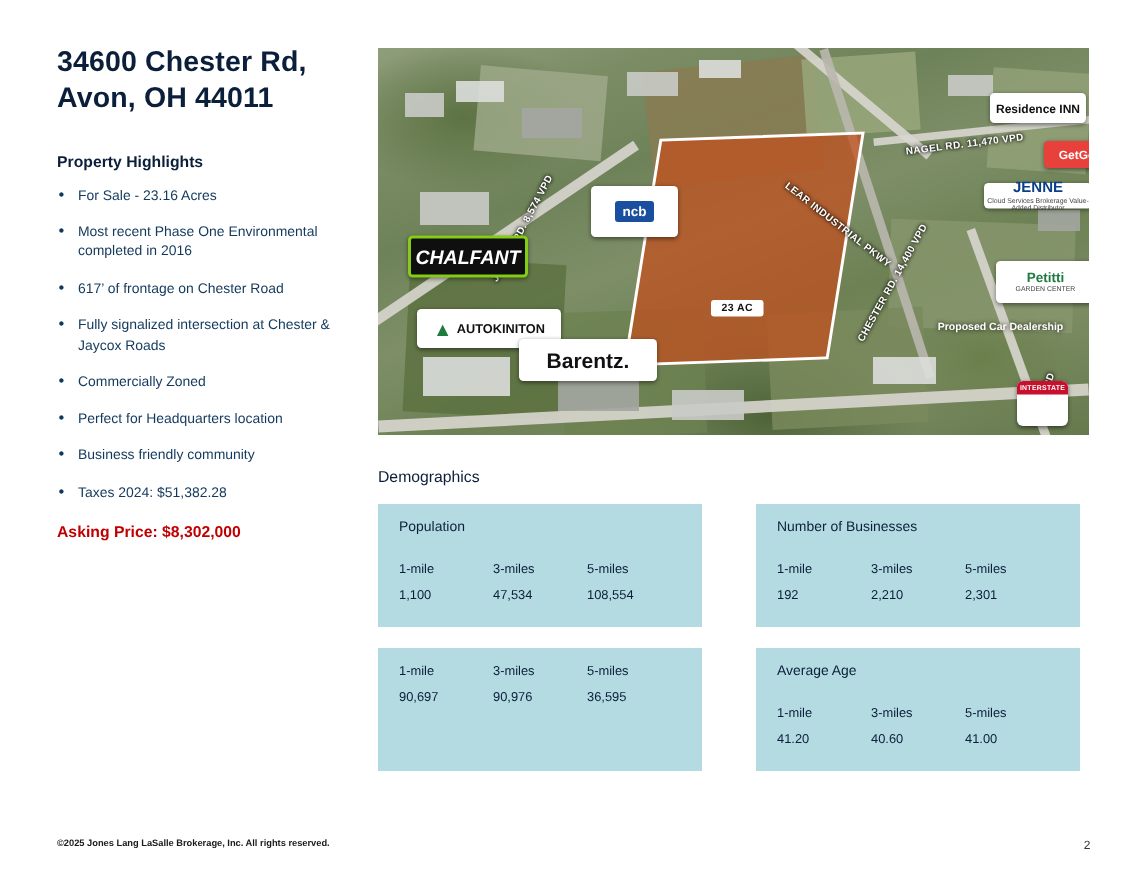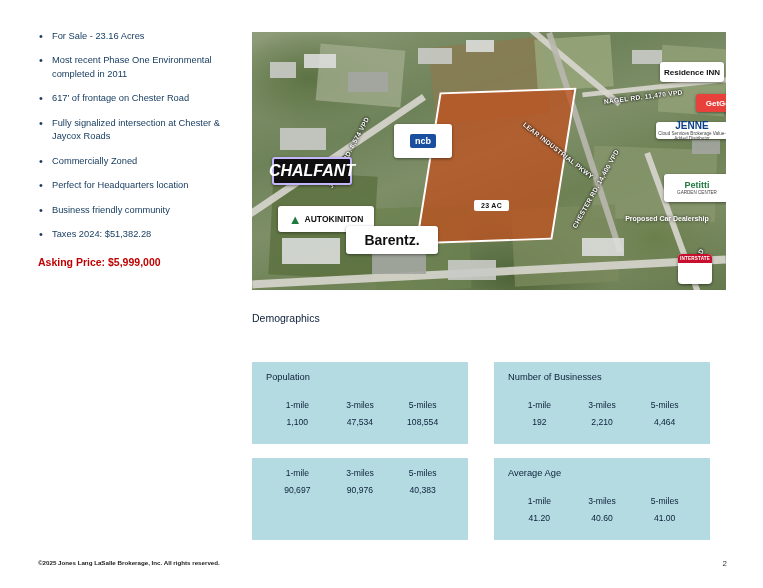--- a/index.html
+++ b/index.html
@@ -158,21 +158,21 @@
     background: #ffffff;
     border-radius: 3px;
     box-shadow: 0 1px 3px rgba(0,0,0,0.45);
     display: flex;
     align-items: center;
     justify-content: center;
     font-weight: bold;
     color: #111;
     text-align: center;
   }
-  .chip.chalfant { left: 20px; top: 125px; width: 76px; height: 24px; font-size: 16px; font-style: italic; background:#0f0f0f; color:#fff; border:2px solid #c4b5fd; }
+  .chip.chalfant { left: 20px; top: 125px; width: 76px; height: 24px; font-size: 13px; font-style: italic; background:#0f0f0f; color:#fff; border:2px solid #84cc16; }
   .chip.autokiniton { left: 26px; top: 174px; width: 96px; height: 26px; font-size: 8.5px; }
   .chip.barentz { left: 94px; top: 194px; width: 92px; height: 28px; font-size: 14px; }
   .chip.ncb { left: 142px; top: 92px; width: 58px; height: 34px; font-size: 9px; }
   .chip.residence { left: 408px; top: 30px; width: 64px; height: 20px; font-size: 8px; }
   .chip.getgo { left: 444px; top: 62px; width: 44px; height: 18px; font-size: 8px; background:#e8413b; color:#fff; }
   .chip.jenne { left: 404px; top: 90px; width: 72px; height: 17px; font-size: 10px; }
   .chip.petitti { left: 412px; top: 142px; width: 66px; height: 28px; font-size: 9px; }
   .chip-sub { font-size: 4.6px; font-weight: normal; color: #444; display:block; line-height:1.15; }
 
   .i90 {
@@ -229,22 +229,21 @@
     color: #0b1f3a;
     font-weight: normal;
   }
   .demo-grid {
     position: absolute;
     left: 252px;
     top: 336px;
     width: 474px;
     display: flex;
     flex-wrap: wrap;
-    gap: 14px 26px;
-    margin-top: 26px;
+    gap: 14px 36px;
   }
   .demo-card {
     width: 216px;
     height: 82px;
     background: #b5dbe2;
     padding: 10px 14px 0 14px;
     box-sizing: border-box;
   }
   .demo-card h4 {
     margin: 0 0 18px 0;
@@ -252,21 +251,20 @@
     font-weight: normal;
     color: #0b1f3a;
   }
   .demo-row {
     display: flex;
   }
   .demo-col {
     width: 33.33%;
     font-size: 8.6px;
     color: #0b1f3a;
-    text-align: center;
   }
   .demo-col .hdr { margin-bottom: 7px; }
   .demo-col .val { }
 
   
   .footer {
     position: absolute;
     left: 38px;
     bottom: 22px;
     font-size: 6.2px;
@@ -280,34 +278,39 @@
     font-size: 8px;
     color: #333;
   }
 </style>
 </head>
 <body>
 
 <div class="page">
 
   <div class="left-col">
-
+    <div class="title">
+      <span>34600 Chester Rd,</span><br>
+      <span>Avon, OH 44011</span>
+    </div>
+
+    <div class="section-label">Property Highlights</div>
 
     <ul class="highlights">
       <li>For Sale - 23.16 Acres</li>
-      <li>Most recent Phase One Environmental completed in 2011</li>
+      <li>Most recent Phase One Environmental completed in 2016</li>
       <li>617’ of frontage on Chester Road</li>
       <li>Fully signalized intersection at Chester &amp; Jaycox Roads</li>
       <li>Commercially Zoned</li>
       <li>Perfect for Headquarters location</li>
       <li>Business friendly community</li>
       <li>Taxes 2024: $51,382.28</li>
     </ul>
 
-    <div class="asking-price">Asking Price: $5,999,000</div>
+    <div class="asking-price">Asking Price: $8,302,000</div>
   </div>
 
   <div class="map-wrap">
     <div class="map-base"></div>
 
     <div class="patch p1"></div>
     <div class="patch p2"></div>
     <div class="patch p3"></div>
     <div class="patch p4"></div>
     <div class="patch p5"></div>
@@ -404,38 +407,38 @@
         <div class="demo-col">
           <div class="hdr">1-mile</div>
           <div class="val">192</div>
         </div>
         <div class="demo-col">
           <div class="hdr">3-miles</div>
           <div class="val">2,210</div>
         </div>
         <div class="demo-col">
           <div class="hdr">5-miles</div>
-          <div class="val">4,464</div>
+          <div class="val">2,301</div>
         </div>
       </div>
     </div>
 
     <div class="demo-card">
       <div class="demo-row">
         <div class="demo-col">
           <div class="hdr">1-mile</div>
           <div class="val">90,697</div>
         </div>
         <div class="demo-col">
           <div class="hdr">3-miles</div>
           <div class="val">90,976</div>
         </div>
         <div class="demo-col">
           <div class="hdr">5-miles</div>
-          <div class="val">40,383</div>
+          <div class="val">36,595</div>
         </div>
       </div>
     </div>
 
     <div class="demo-card">
       <h4>Average Age</h4>
       <div class="demo-row">
         <div class="demo-col">
           <div class="hdr">1-mile</div>
           <div class="val">41.20</div>

